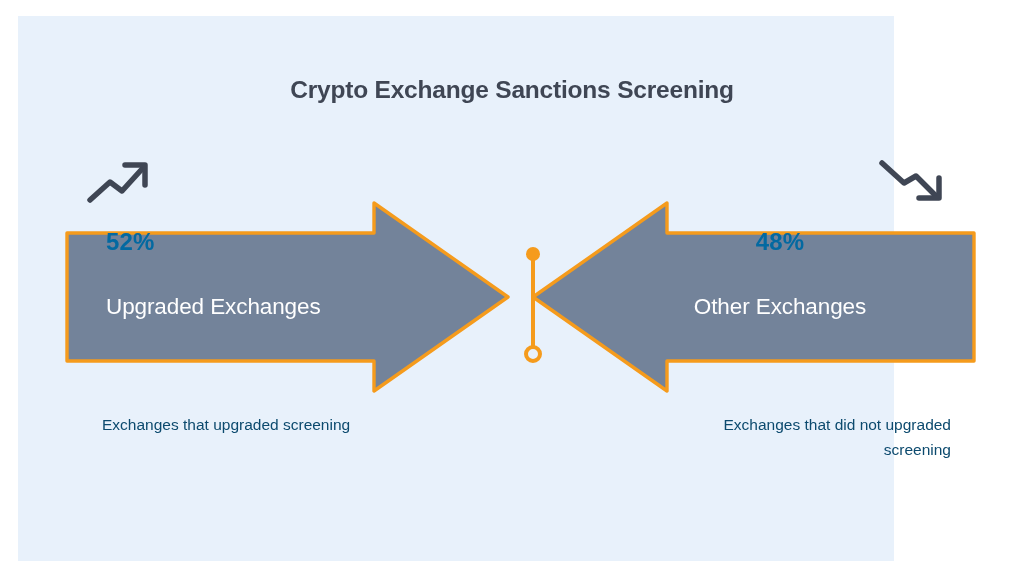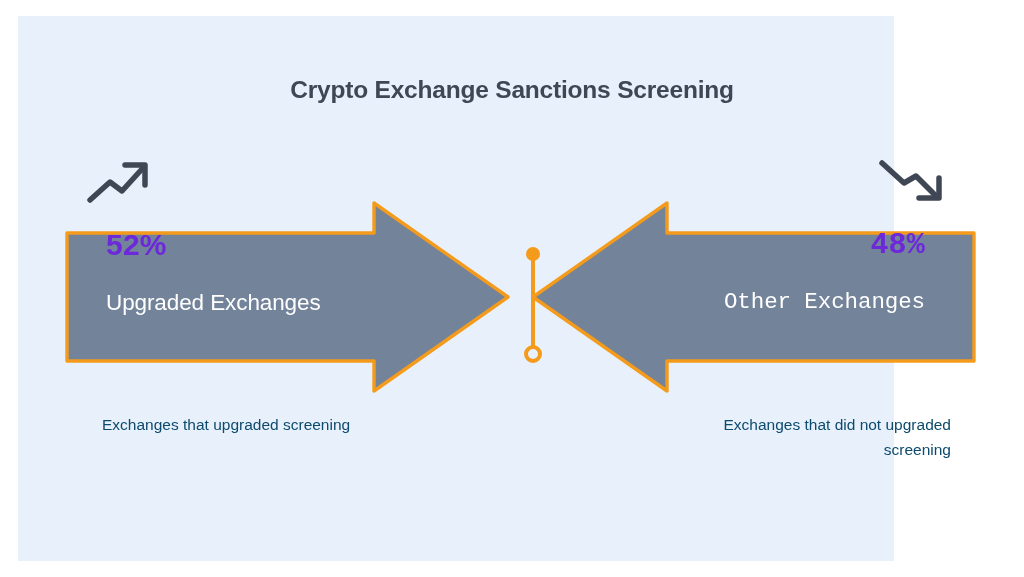--- a/index.html
+++ b/index.html
@@ -73,31 +73,31 @@
   }
 
   
   .arrow-text {
     position: absolute;
     top: 44px;
     width: 290px;
     height: 130px;
   }
   .arrow-text.left  { left: 58px;  text-align: left;  }
-  .arrow-text.right { left: 112px; text-align: right; font-family: Liberation Mono, monospace; }
+  .arrow-text.right { left: 112px; text-align: center; }
 
   .pct {
-    font-size: 30px;
+    font-size: 24px;
     font-weight: bold;
-    color: #6d28d9;
+    color: #0369a1;
     line-height: 1;
     letter-spacing: 0.2px;
   }
   .arrow-label {
-    margin-top: 29px;
+    margin-top: 39px;
     font-size: 22.5px;
     font-weight: normal;
     color: #ffffff;
     line-height: 1.2;
     letter-spacing: -0.1px;
   }
 
   
   .caption {
     position: absolute;

